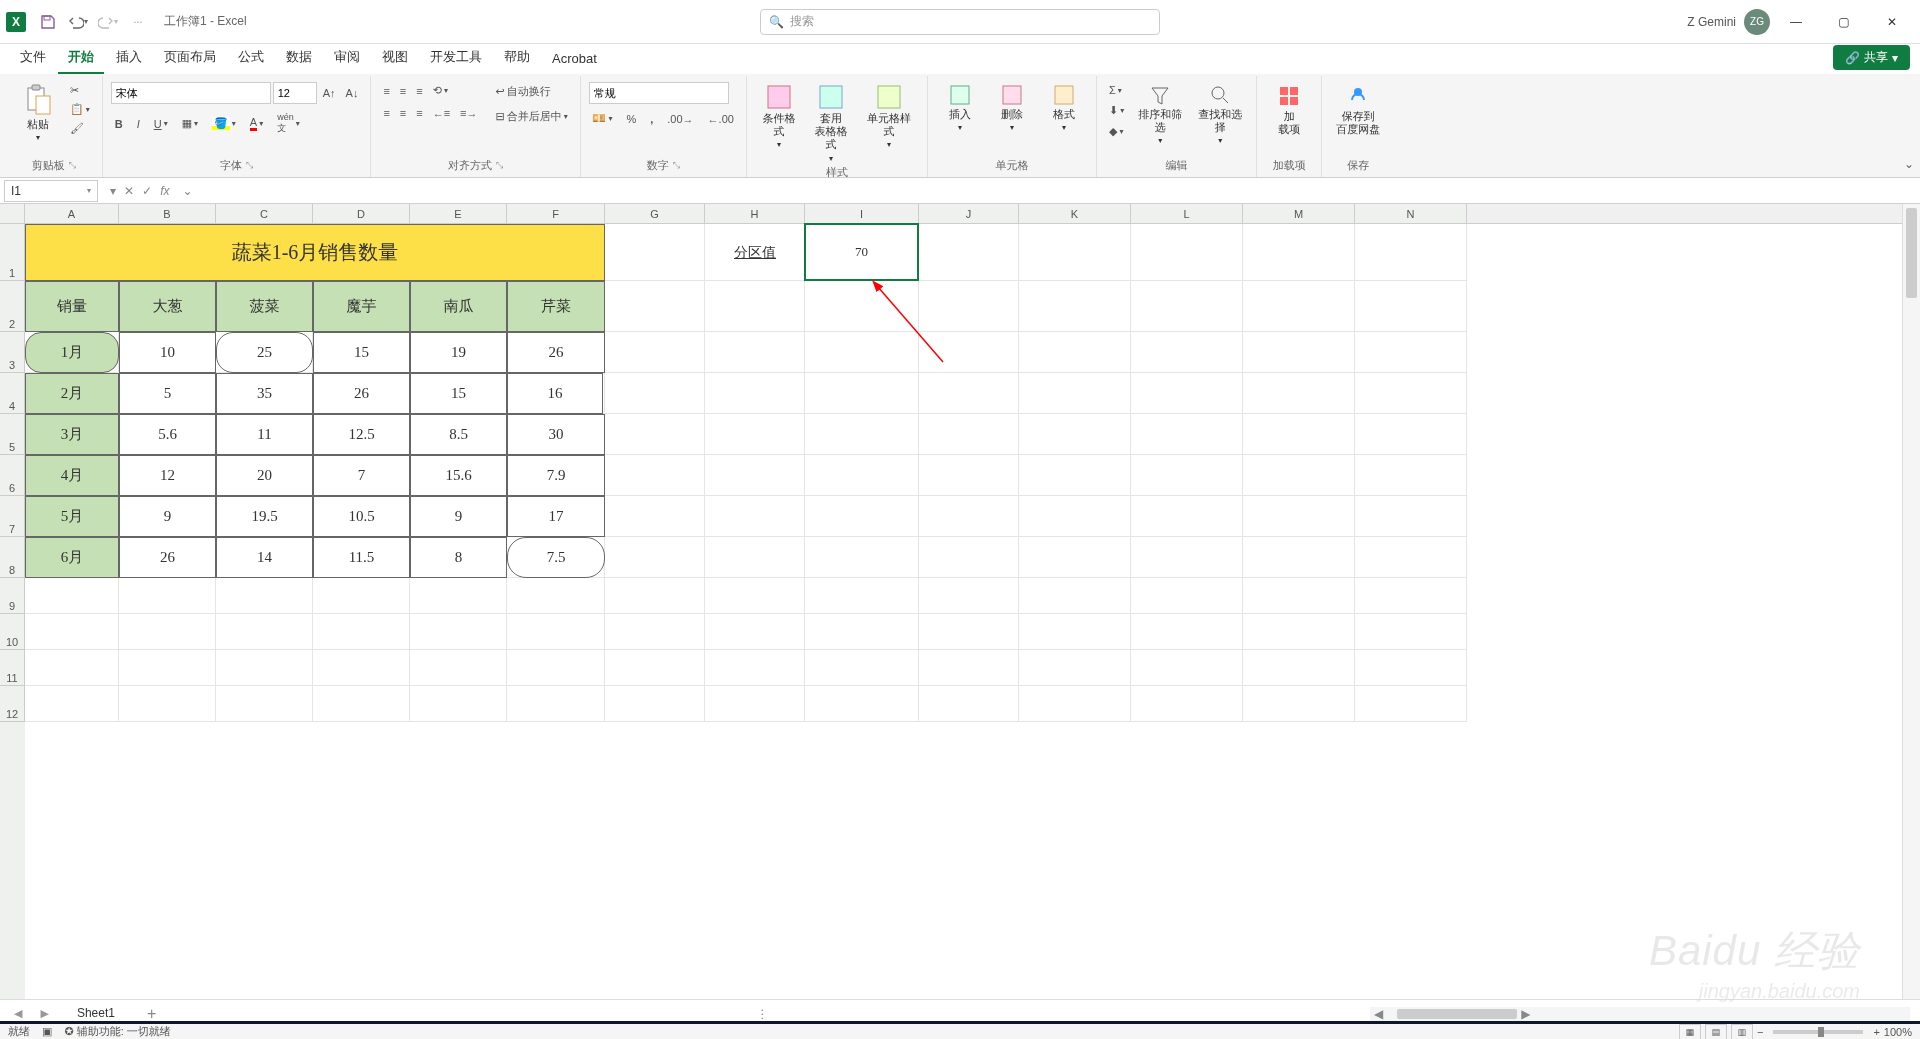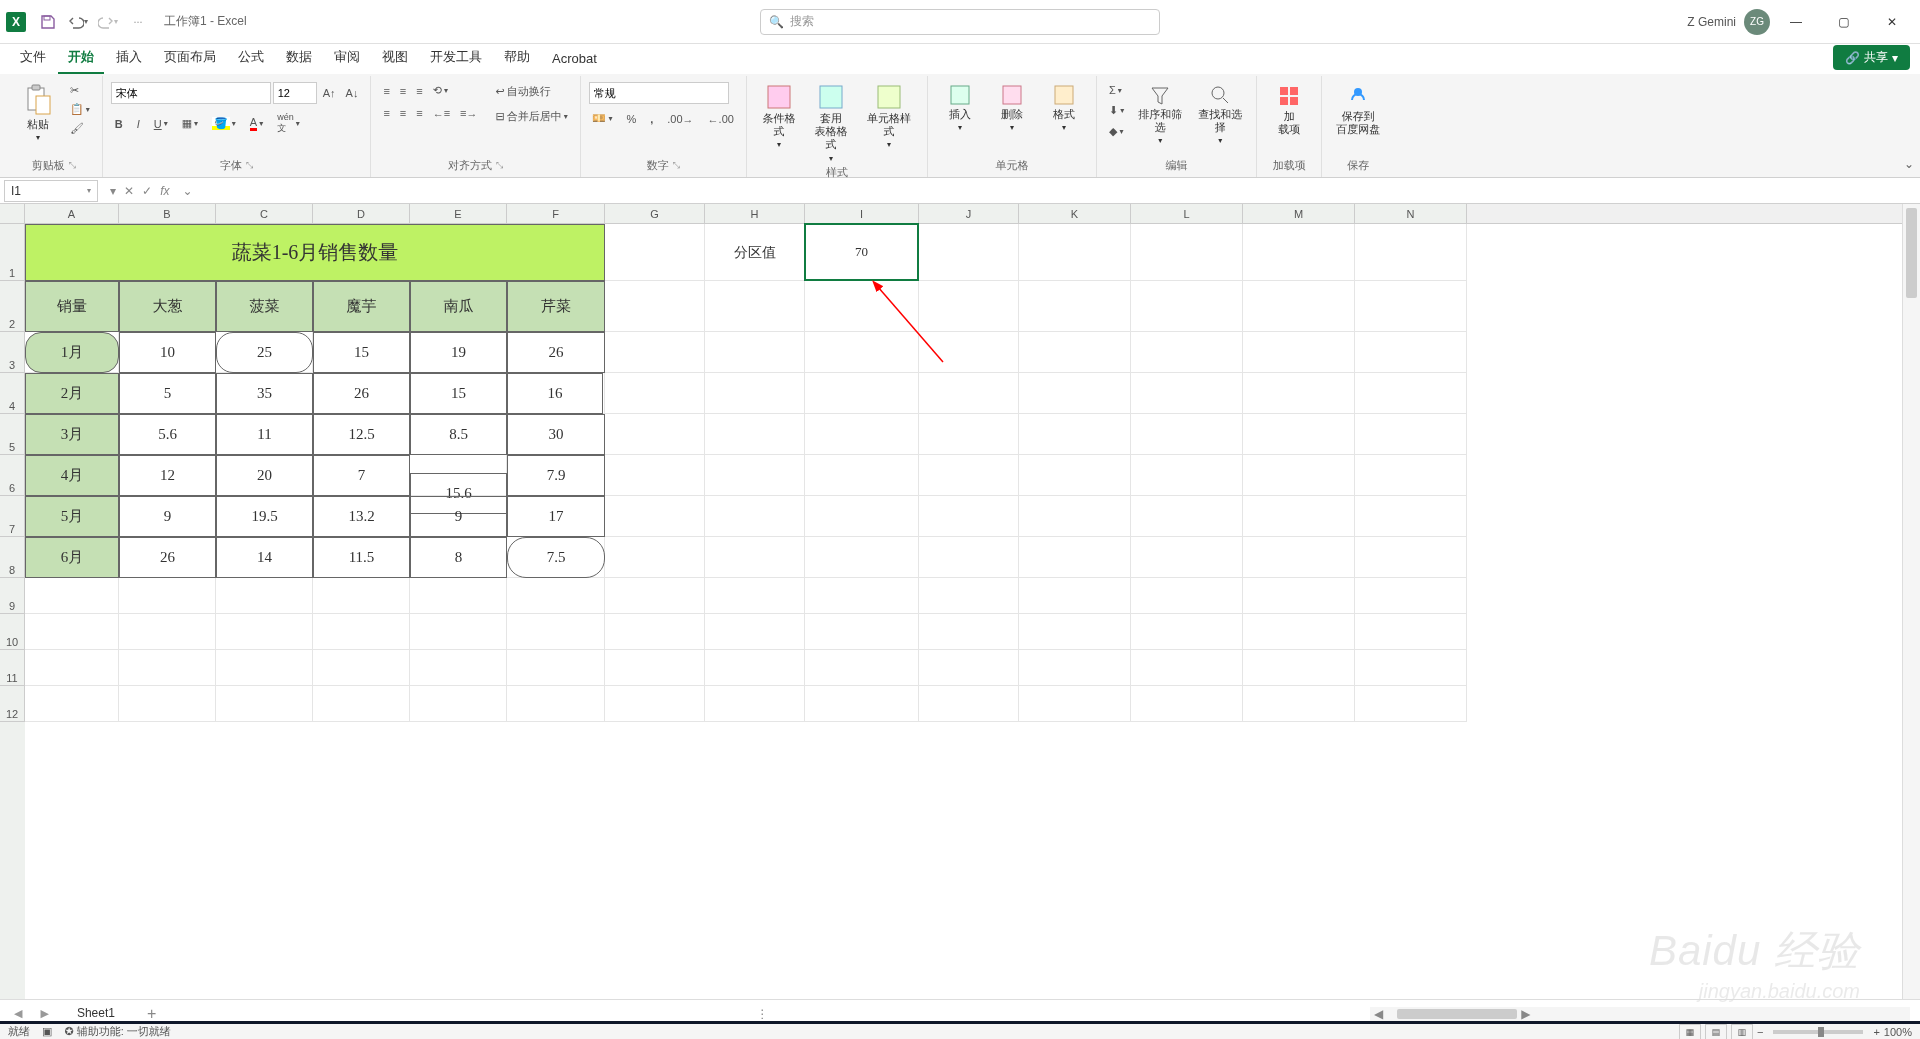--- a/index.html
+++ b/index.html
@@ -51,21 +51,21 @@
   .selectall{position:absolute;top:0;left:0;width:25px;height:20px;background:#eef1ee;border-right:1px solid #ccc;border-bottom:1px solid #ccc;}
   .rowheads{position:absolute;top:20px;left:0;width:25px;bottom:0;background:#eef1ee;}
   .rowhead{border-bottom:1px solid #ccc;border-right:1px solid #ccc;text-align:center;font-size:11px;color:#555;display:flex;align-items:flex-end;justify-content:center;padding-bottom:1px;}
   .cells{position:absolute;top:20px;left:25px;right:18px;bottom:0;}
   .gridcell{position:absolute;border-right:1px solid #e5e5e5;border-bottom:1px solid #e5e5e5;padding:2px 4px;font-size:12px;display:flex;align-items:center;}
   .vscroll{position:absolute;top:0;right:0;width:18px;bottom:0;background:#f5f5f5;border-left:1px solid #ddd;}
   .vthumb{position:absolute;top:4px;left:3px;right:3px;height:90px;background:#ccc;border-radius:2px;}
   
   
   .data-table{position:absolute;top:20px;left:25px;}
-  .dt-title{position:absolute;left:0;top:0;width:580px;height:57px;border:1px solid #666;background:#bef264;display:flex;align-items:center;justify-content:center;font-size:20px;font-family:SimSun,serif;}
+  .dt-title{position:absolute;left:0;top:0;width:580px;height:57px;border:1px solid #666;background:#fde047;display:flex;align-items:center;justify-content:center;font-size:20px;font-family:SimSun,serif;}
   .dt-cell{position:absolute;border:1px solid #666;display:flex;align-items:center;justify-content:center;font-family:SimSun,serif;font-size:15px;}
   .dt-head{background:#c5e0b4;}
   
   .selcell{position:absolute;border:2px solid #107c41;background:#fff;display:flex;align-items:center;justify-content:center;font-size:13px;font-family:SimSun,serif;}
   .fzlabel{position:absolute;display:flex;align-items:center;justify-content:center;font-size:14px;}
   
   
   .arrow-svg{position:absolute;pointer-events:none;}
   
   
@@ -619,37 +619,37 @@
       <div class="dt-cell dt-head" style="left: 0px; top: 190px; width: 94px; height: 41px;">3月</div>
       <div class="dt-cell" style="left: 94px; top: 190px; width: 97px; height: 41px;">5.6</div>
       <div class="dt-cell" style="left: 191px; top: 190px; width: 97px; height: 41px;">11</div>
       <div class="dt-cell" style="left: 288px; top: 190px; width: 97px; height: 41px;">12.5</div>
       <div class="dt-cell" style="left: 385px; top: 190px; width: 97px; height: 41px;">8.5</div>
       <div class="dt-cell" style="left: 482px; top: 190px; width: 98px; height: 41px;">30</div>
       <div class="dt-cell dt-head" style="left: 0px; top: 231px; width: 94px; height: 41px;">4月</div>
       <div class="dt-cell" style="left: 94px; top: 231px; width: 97px; height: 41px;">12</div>
       <div class="dt-cell" style="left: 191px; top: 231px; width: 97px; height: 41px;">20</div>
       <div class="dt-cell" style="left: 288px; top: 231px; width: 97px; height: 41px;">7</div>
-      <div class="dt-cell" style="left: 385px; top: 249px; width: 97px; height: 41px;">15.6</div>
+      <div class="dt-cell" style="left: 385px; top: 231px; width: 97px; height: 41px;">15.6</div>
       <div class="dt-cell" style="left: 482px; top: 231px; width: 98px; height: 41px;">7.9</div>
       <div class="dt-cell dt-head" style="left: 0px; top: 272px; width: 94px; height: 41px;">5月</div>
       <div class="dt-cell" style="left: 94px; top: 272px; width: 97px; height: 41px;">9</div>
       <div class="dt-cell" style="left: 191px; top: 272px; width: 97px; height: 41px;">19.5</div>
-      <div class="dt-cell" style="left: 288px; top: 272px; width: 97px; height: 41px;">13.2</div>
+      <div class="dt-cell" style="left: 288px; top: 272px; width: 97px; height: 41px;">10.5</div>
       <div class="dt-cell" style="left: 385px; top: 272px; width: 97px; height: 41px;">9</div>
       <div class="dt-cell" style="left: 482px; top: 272px; width: 98px; height: 41px;">17</div>
       <div class="dt-cell dt-head" style="left: 0px; top: 313px; width: 94px; height: 41px;">6月</div>
       <div class="dt-cell" style="left: 94px; top: 313px; width: 97px; height: 41px;">26</div>
       <div class="dt-cell" style="left: 191px; top: 313px; width: 97px; height: 41px;">14</div>
       <div class="dt-cell" style="left: 288px; top: 313px; width: 97px; height: 41px;">11.5</div>
       <div class="dt-cell" style="left: 385px; top: 313px; width: 97px; height: 41px;">8</div>
       <div class="dt-cell" style="left: 482px; top: 313px; width: 98px; height: 41px; border-radius: 19px;">7.5</div>
     </div>
 
-  <div class="fzlabel" id="fzlabel" style="left: 705px; top: 20px; width: 100px; height: 57px;">分区值</div>
+  <div class="fzlabel" id="fzlabel" style="left: 705px; top: 20px; width: 100px; height: 57px; text-decoration: underline;">分区值</div>
 
   <div class="selcell" id="selcell" style="left: 804px; top: 19px; width: 115px; height: 58px;">
       <span>70</span>
     </div>
 
   <svg class="arrow-svg" id="arrow" width="100" height="100" style="left: 867.7px; top: 73px;">
     <defs>
         <marker id="ah" markerWidth="10" markerHeight="10" refX="2" refY="3" orient="auto">
           <path d="M0,0 L0,6 L8,3 z" fill="#ff0000"></path>
         </marker>

